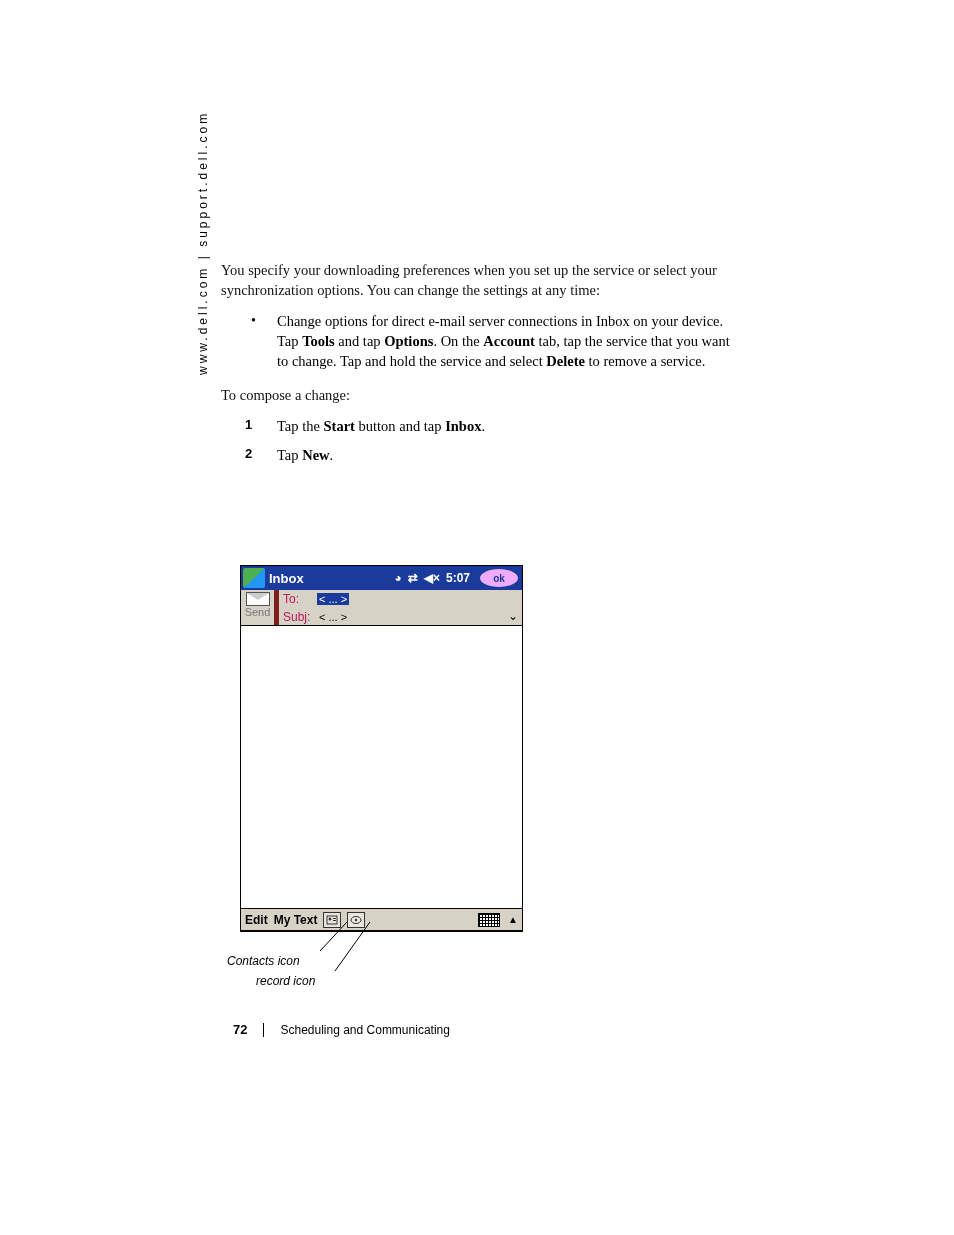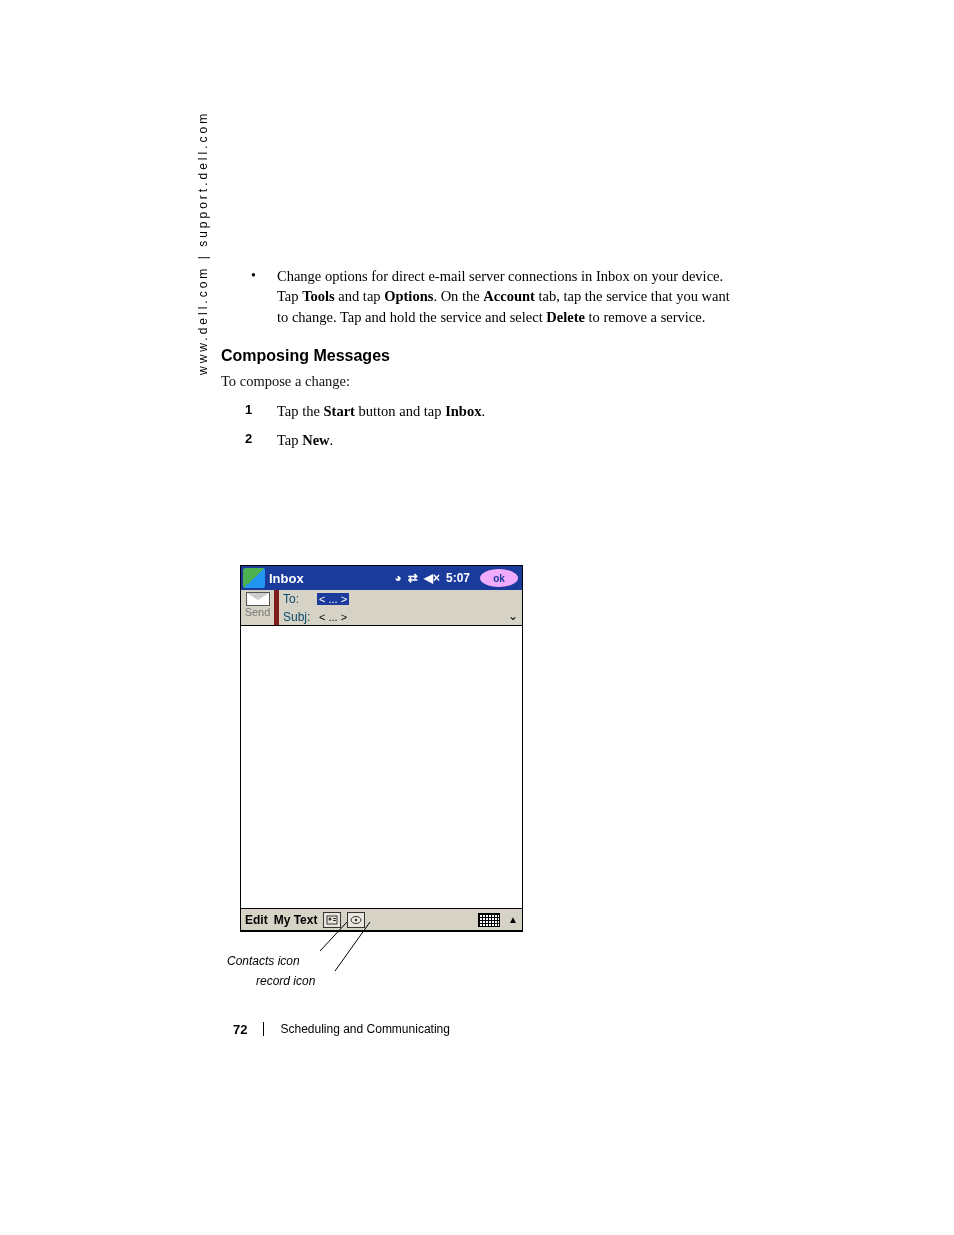--- a/index.html
+++ b/index.html
@@ -157,21 +157,21 @@
     content:""; position:absolute; left:0; right:0; top:0;
     border-left: 11px solid transparent;
     border-right: 11px solid transparent;
     border-top: 7px solid #ccc;
   }
   .send-label { color: #777; font-size: 11px; }
   .fieldscol { flex: 1; position: relative; }
   .to-row, .subj-row {
     height: 18px; display: flex; align-items: center; padding-left: 4px;
   }
-  .to-label, .subj-label { color: #0c4a6e; width: 34px; }
+  .to-label, .subj-label { color: #be185d; width: 34px; }
   .to-val {
     background: #1a3a9c; color: #fff; padding: 0 2px;
     font-size: 11px;
   }
   .subj-val { color: #000; font-size: 11px; padding-left: 2px;}
   .expand-chevron {
     position: absolute; right: 4px; bottom: 2px; font-size: 12px; color: #000;
   }
   .msgbody { flex:1; background:#fff; }
 
@@ -223,40 +223,40 @@
     font-style: italic;
   }
 
   .footer {
     position: absolute;
     left: 233px;
     top: 1022px;
     font-family: Arial, Helvetica, sans-serif;
     font-size: 12px;
     display: flex;
-    align-items: flex-start;
+    align-items: flex-end;
     gap: 16px;
   }
   .footer .pn { font-weight: bold; font-size: 13px; }
   .footer .sep { width: 1px; height: 14px; background: #000; display: inline-block; }
 </style>
 </head>
 <body>
 
 <div class="sidebar-url">www.dell.com | support.dell.com</div>
 
 <div class="content">
+  <p class="para">You specify your downloading preferences when you set up the service or select your synchronization options. You can change the settings at any time:</p>
 
   <ul class="bullets">
     <li>
       <span>Change options for direct e-mail server connections in Inbox on your device. Tap </span><b>Tools</b><span> and tap </span><b>Options</b><span>. On the </span><b>Account</b><span> tab, tap the service that you want to change. Tap and hold the service and select </span><b>Delete</b><span> to remove a service.</span>
     </li>
   </ul>
 
-  <h3 class="heading">Composing Messages</h3>
   <p class="para">To compose a change:</p>
 
   <ol class="numlist">
     <li>
       <span class="num">1</span>
       <span>Tap the </span><b>Start</b><span> button and tap </span><b>Inbox</b><span>.</span>
     </li>
     <li>
       <span class="num">2</span>
       <span>Tap </span><b>New</b><span>.</span>

